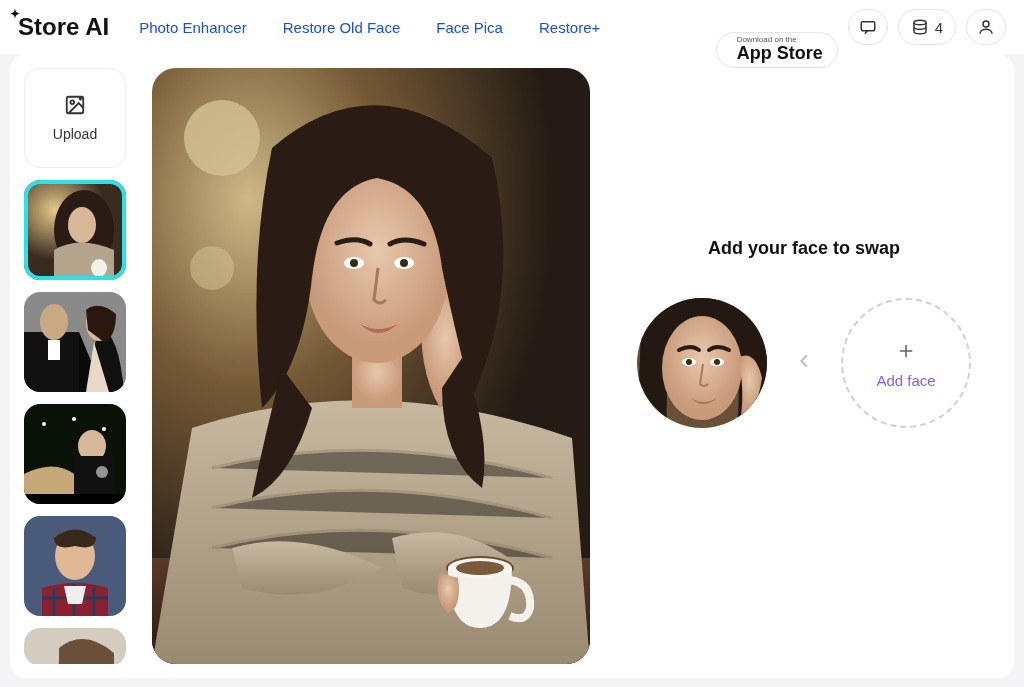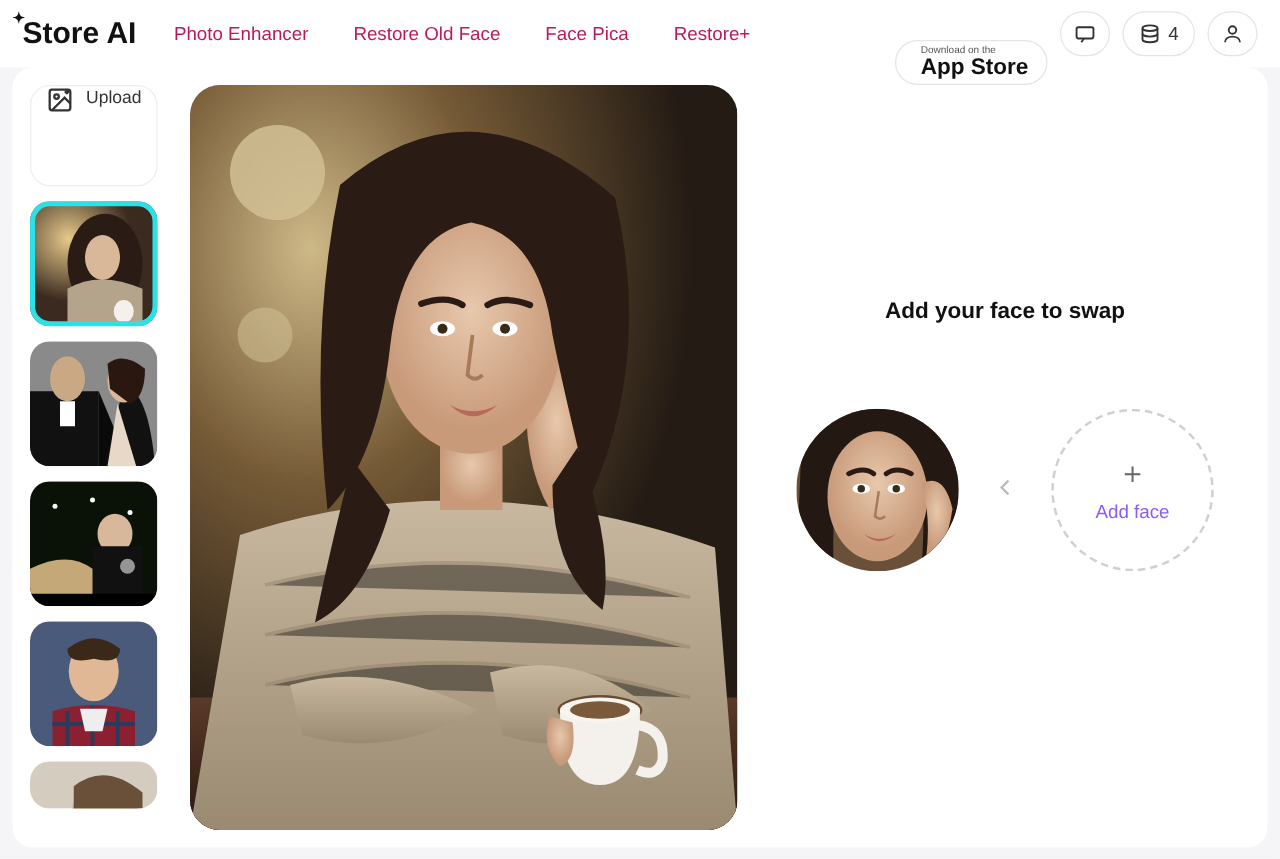--- a/index.html
+++ b/index.html
@@ -3,52 +3,52 @@
 <meta charset="utf-8">
 <style>
   * { box-sizing: border-box; margin: 0; padding: 0; }
   body { font-family: -apple-system, BlinkMacSystemFont, 'Segoe UI', sans-serif; background: #f5f5f7; width: 1024px; height: 687px; overflow: hidden; }
 
   
   .header { display: flex; align-items: center; height: 54px; padding: 0 18px; background: #fff; }
   .logo { display: flex; align-items: baseline; font-weight: 700; font-size: 24px; color: #111; margin-right: 30px; position: relative; }
   .logo .sparkle { position: absolute; top: -6px; left: -8px; font-size: 12px; color: #111; }
   .nav { display: flex; gap: 36px; }
-  .nav-item { font-size: 15px; color: #be185d; cursor: pointer; }
+  .nav-item { font-size: 15px; color: #1d4ed8; cursor: pointer; }
   .header-spacer { flex: 1; }
   .header-right { display: flex; align-items: center; gap: 10px; }
   .app-store-btn { display: flex; align-items: center; gap: 6px; background: #fff; border: 1px solid #e5e5e5; border-radius: 22px; padding: 4px 14px; cursor: pointer; height: 36px; margin-top: 45px; }
   .app-store-btn .apple { font-size: 20px; line-height: 1; }
   .app-store-btn .text { line-height: 1.05; }
   .app-store-btn .small { font-size: 8px; color: #555; }
   .app-store-btn .big { font-size: 18px; font-weight: 700; color: #111; }
   .pill { display: flex; align-items: center; justify-content: center; background: #fff; border: 1px solid #e5e5e5; border-radius: 22px; width: 40px; height: 36px; cursor: pointer; color: #333; }
   .pill.credits { width: auto; padding: 0 12px; gap: 6px; font-size: 15px; }
 
   
   .main { margin: 0 10px 10px 10px; background: #fff; border-radius: 16px; height: 624px; display: flex; padding: 14px; gap: 18px; }
 
   
   .sidebar { display: flex; flex-direction: column; gap: 12px; width: 110px; }
-  .upload { width: 102px; height: 81px; border: 1px solid #eee; border-radius: 16px; display: flex; flex-direction: row; align-items: flex-start; justify-content: center; gap: 10px; cursor: pointer; }
+  .upload { width: 102px; height: 100px; border: 1px solid #eee; border-radius: 16px; display: flex; flex-direction: column; align-items: center; justify-content: center; gap: 10px; cursor: pointer; }
   .upload .icon { width: 22px; height: 22px; display: flex; align-items: center; justify-content: center; }
   .upload .label { font-size: 14px; color: #333; }
   .thumbs { display: flex; flex-direction: column; gap: 12px; overflow: hidden; }
   .thumb { width: 102px; height: 100px; border-radius: 16px; cursor: pointer; position: relative; overflow: hidden; flex-shrink: 0; }
   .thumb.selected { outline: 4px solid #2de0e6; outline-offset: -4px; }
   .thumb svg, .thumb .img { width: 100%; height: 100%; display: block; }
   .thumb.partial { height: 38px; }
 
   
   .preview { width: 438px; height: 596px; border-radius: 24px; overflow: hidden; position: relative; }
   .preview svg { width: 100%; height: 100%; display: block; }
 
   
   .right-panel { flex: 1; display: flex; flex-direction: column; align-items: center; padding-top: 170px; }
-  .right-title { font-size: 18px; font-weight: 700; color: #111; margin-bottom: 68px; }
+  .right-title { font-size: 18px; font-weight: 700; color: #111; margin-bottom: 39px; }
   .face-row { display: flex; align-items: center; gap: 26px; }
   .face-circle { width: 130px; height: 130px; border-radius: 50%; overflow: hidden; }
   .face-circle svg { width: 100%; height: 100%; display: block; }
   .arrow { color: #bbb; }
   .add-face { width: 130px; height: 130px; border-radius: 50%; border: 2px dashed #d0d0d0; display: flex; flex-direction: column; align-items: center; justify-content: center; gap: 10px; cursor: pointer; }
   .add-face .plus { font-size: 24px; color: #666; line-height: 1; }
   .add-face .label { font-size: 15px; color: #8b5cf6; }
 </style>
 </head>
 <body>

